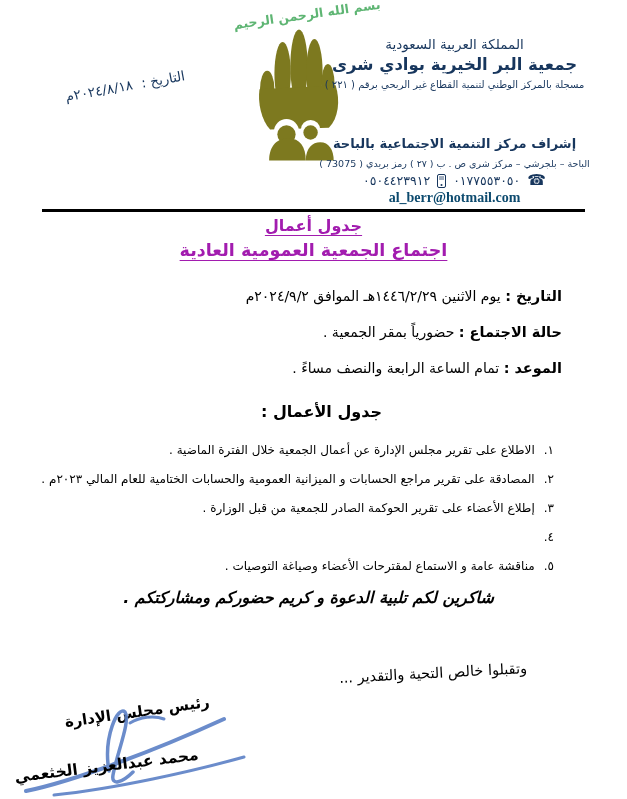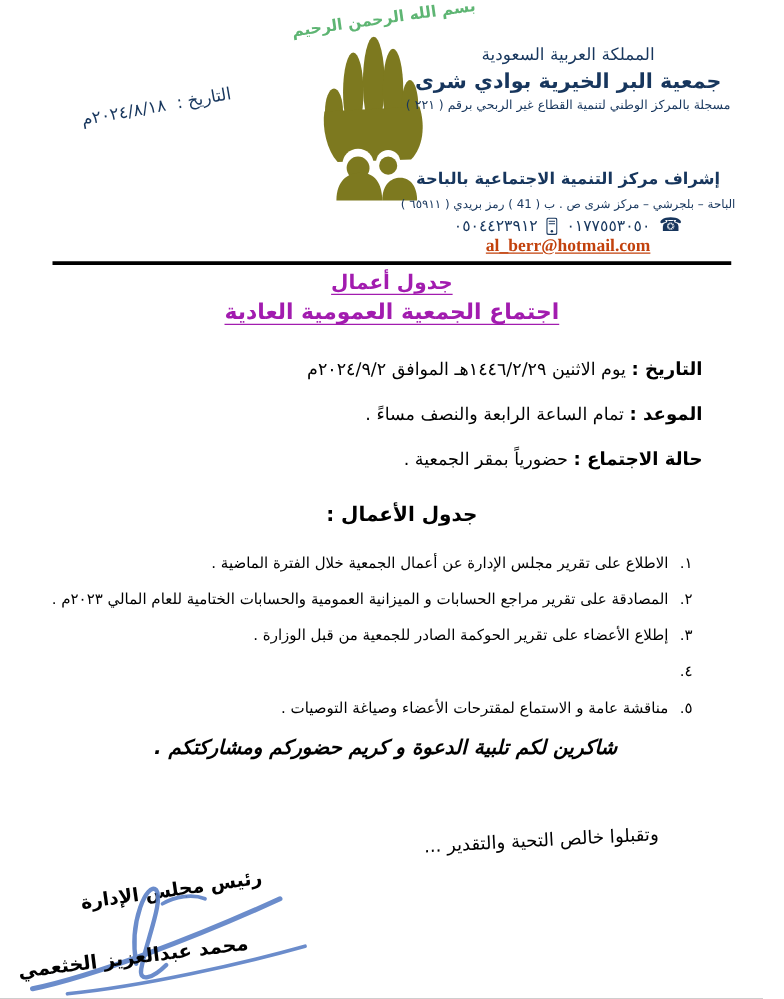--- a/index.html
+++ b/index.html
@@ -30,22 +30,22 @@
   .l2{font-size:16.5px;font-weight:bold;margin-bottom:5px;}
   .l3{font-size:10px;margin-bottom:5px;}
   .l4{font-size:13px;font-weight:bold;margin-bottom:7px;margin-top:46px;}
   .l5{font-size:9.5px;margin-bottom:4px;}
   .contact-line{
     display:flex;justify-content:center;align-items:center;gap:7px;
     font-size:12.5px;margin-bottom:2px;direction:rtl;
   }
   .phone-glyph{font-size:15px;line-height:1;}
   .email-line{
-    direction:ltr;text-align:center;color:#c2410c;font-weight:bold;
-    font-size:14px;font-family:"Liberation Serif",serif;text-decoration:underline;
+    direction:ltr;text-align:center;color:#0c4a6e;font-weight:bold;
+    font-size:14px;font-family:"Liberation Serif",serif;
   }
   
   .rule{position:absolute;top:209px;left:42px;width:543px;height:3px;background:#000;}
   .titles{
     position:absolute;top:216px;left:0;width:100%;text-align:center;
     color:#a21caf;font-weight:bold;direction:rtl;
   }
   .title-1{font-size:16px;text-decoration:underline;text-underline-offset:4px;}
   .title-2{font-size:17.5px;text-decoration:underline;text-underline-offset:4px;margin-top:5px;}
   
@@ -112,21 +112,21 @@
         <path d="M62,140 C62,127 69,121 77,121 C86,121 91,129 91,140 Z"></path>
       </g>
     </svg>
   </div>
 
   <div class="org-block">
     <div class="org-line l1">المملكة العربية السعودية</div>
     <div class="org-line l2">جمعية البر الخيرية بوادي شرى</div>
     <div class="org-line l3">مسجلة بالمركز الوطني لتنمية القطاع غير الربحي برقم ( ٢٢١ )</div>
     <div class="org-line l4">إشراف مركز التنمية الاجتماعية بالباحة</div>
-    <div class="org-line l5">الباحة – بلجرشي – مركز شرى ص . ب ( 41 ) رمز بريدي ( ٦٥٩١١ )</div>
+    <div class="org-line l5">الباحة – بلجرشي – مركز شرى ص . ب ( ٢٧ ) رمز بريدي ( 73075 )</div>
     <div class="contact-line">
       <span class="phone-glyph">☎</span>
       <span>٠١٧٧٥٥٣٠٥٠</span>
       <svg width="9" height="14" viewBox="0 0 9 14" aria-hidden="true">
         <rect x="0.5" y="0.5" width="8" height="13" rx="1.5" fill="none" stroke="#17365d" stroke-width="1"></rect>
         <line x1="2" y1="3" x2="7" y2="3" stroke="#17365d" stroke-width="0.8"></line>
         <line x1="2" y1="5" x2="7" y2="5" stroke="#17365d" stroke-width="0.8"></line>
         <circle cx="4.5" cy="11" r="1" fill="#17365d"></circle>
       </svg>
       <span>٠٥٠٤٤٢٣٩١٢</span>
@@ -140,26 +140,26 @@
     <div class="title-1">جدول أعمال</div>
     <div class="title-2">اجتماع الجمعية العمومية العادية</div>
   </div>
 
   <div class="doc-body">
     <p class="meta-line">
       <b>التاريخ :</b>
       <span>يوم الاثنين ١٤٤٦/٢/٢٩هـ الموافق ٢٠٢٤/٩/٢م</span>
     </p>
     <p class="meta-line">
+      <b>حالة الاجتماع :</b>
+      <span>حضورياً بمقر الجمعية .</span>
+    </p>
+    <p class="meta-line">
       <b>الموعد :</b>
       <span>تمام الساعة الرابعة والنصف مساءً .</span>
-    </p>
-    <p class="meta-line">
-      <b>حالة الاجتماع :</b>
-      <span>حضورياً بمقر الجمعية .</span>
     </p>
 
     <div class="agenda-heading">جدول الأعمال :</div>
 
     <div class="agenda-item">
       <span class="agenda-num">١.</span>
       <span>الاطلاع على تقرير مجلس الإدارة عن أعمال الجمعية خلال الفترة الماضية .</span>
     </div>
     <div class="agenda-item">
       <span class="agenda-num">٢.</span>

